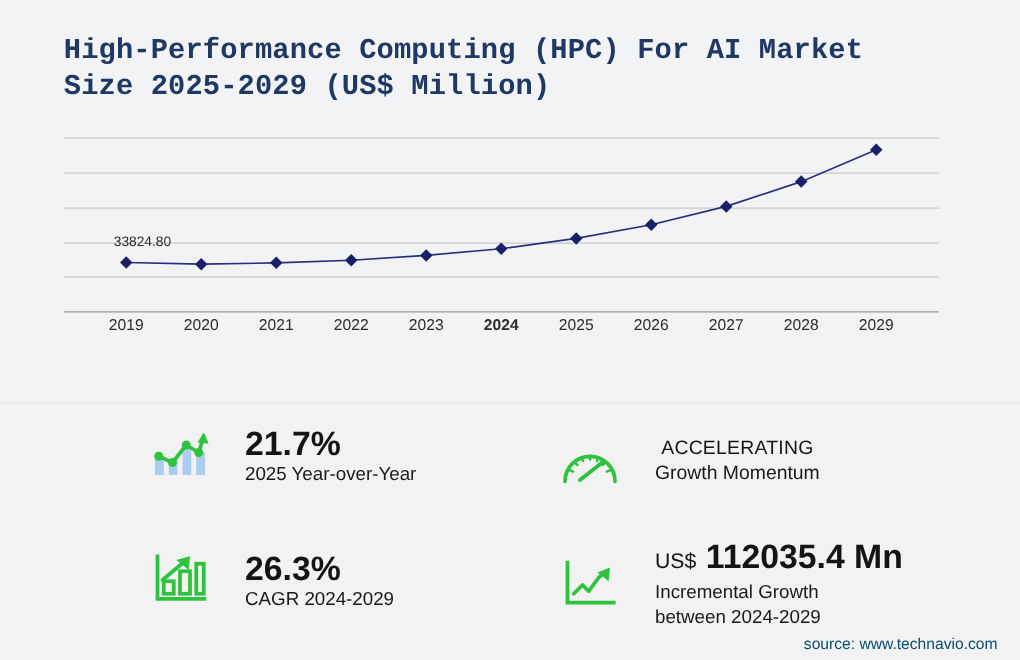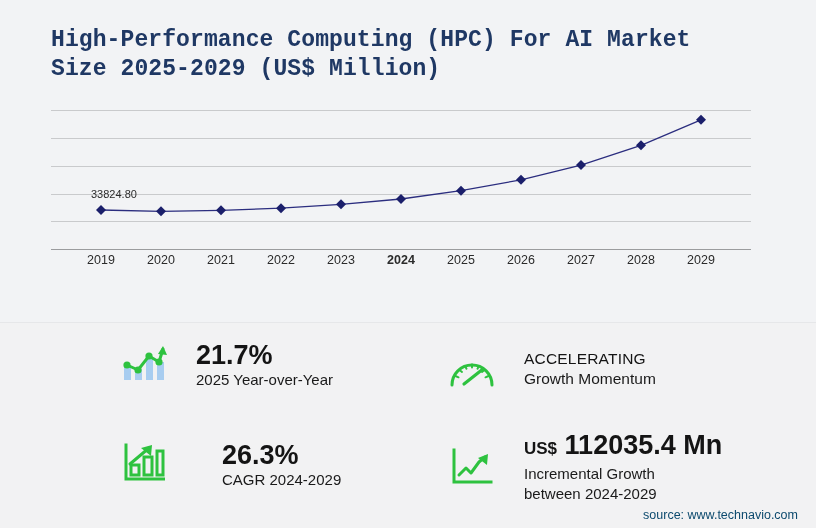--- a/index.html
+++ b/index.html
@@ -35,27 +35,27 @@
   }
 
   
   .lower{position:absolute;left:0;top:322px;width:816px;height:206px;background:#f2f2f3;}
   .divider{position:absolute;left:0;top:0;width:816px;height:1px;background:#e6e7e9;}
 
   .stat{position:absolute;display:flex;align-items:flex-start;}
   .stat .ico{flex:0 0 auto;width:52px;height:46px;display:flex;align-items:center;justify-content:center;}
   .stat .txt{margin-left:26px;}
   .big{font-size:27px;font-weight:bold;color:#141414;line-height:30px;white-space:nowrap;}
-  .big .unit{font-size:17px;font-weight:bold;letter-spacing:0px;}
+  .big .unit{font-size:17px;font-weight:normal;letter-spacing:0px;}
   .sub{font-size:15px;color:#1a1a1a;line-height:20px;white-space:nowrap;}
   .capstop{font-size:15.5px;color:#141414;line-height:21px;letter-spacing:.2px;white-space:nowrap;}
 
   #stat-yoy{left:118px;top:340px;}
-  #stat-cagr{left:118px;top:440px;gap:26px;}
-  #stat-momentum{left:446px;top:348px;}
+  #stat-cagr{left:118px;top:440px;}
+  #stat-momentum{left:446px;top:348px;text-align:center;}
   #stat-incremental{left:446px;top:430px;}
 
   .source{
     position:absolute;right:18px;bottom:6px;
     font-size:12.5px;color:#0c4a6e;white-space:nowrap;
   }
 </style>
 </head>
 <body>
 

